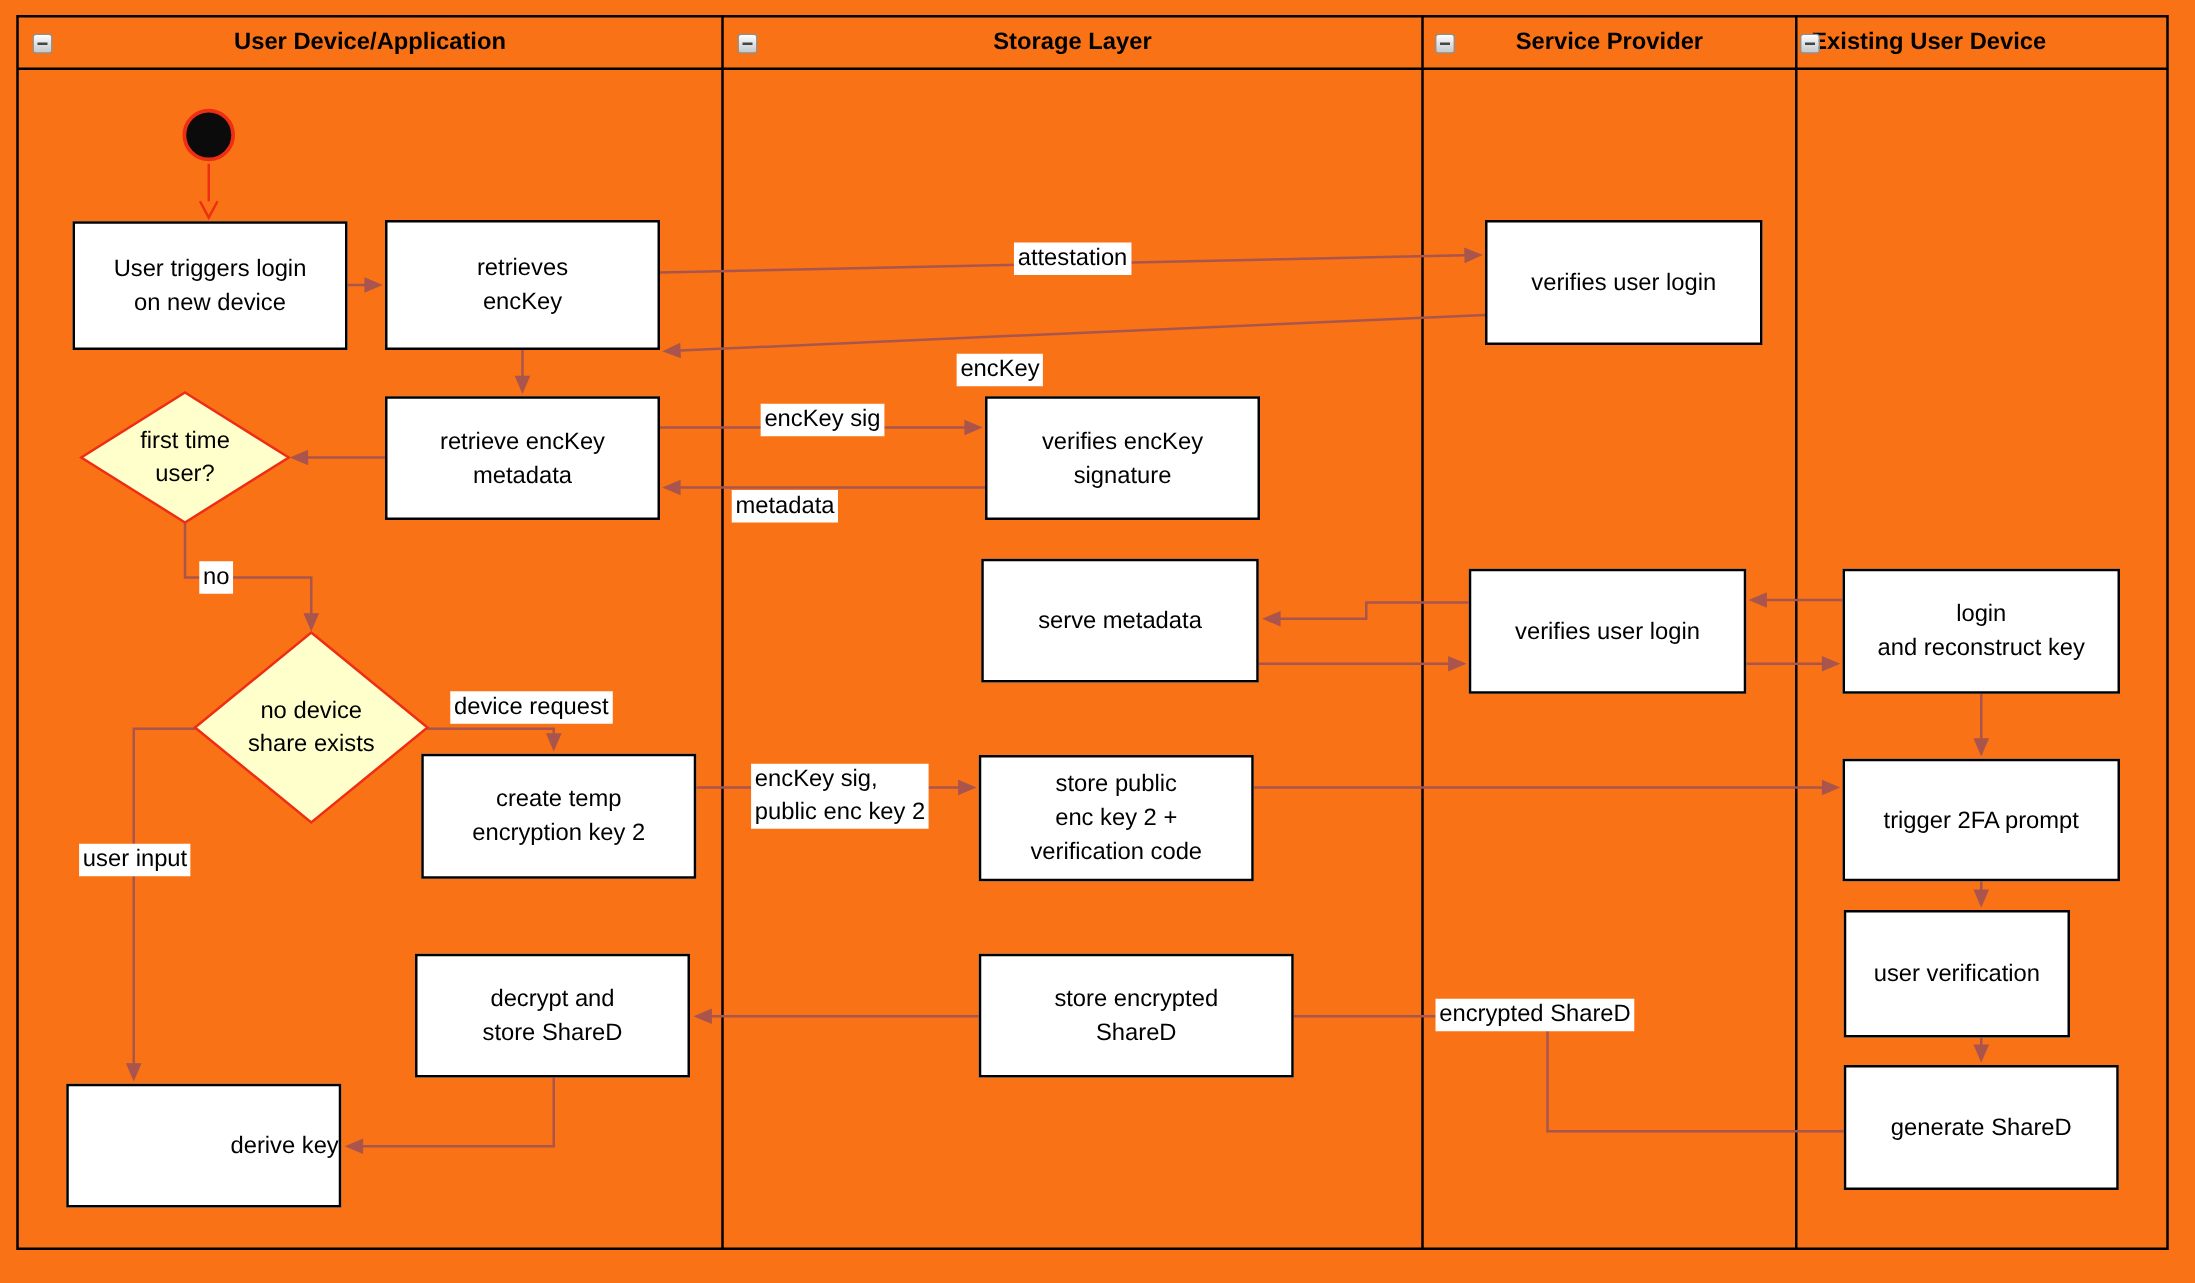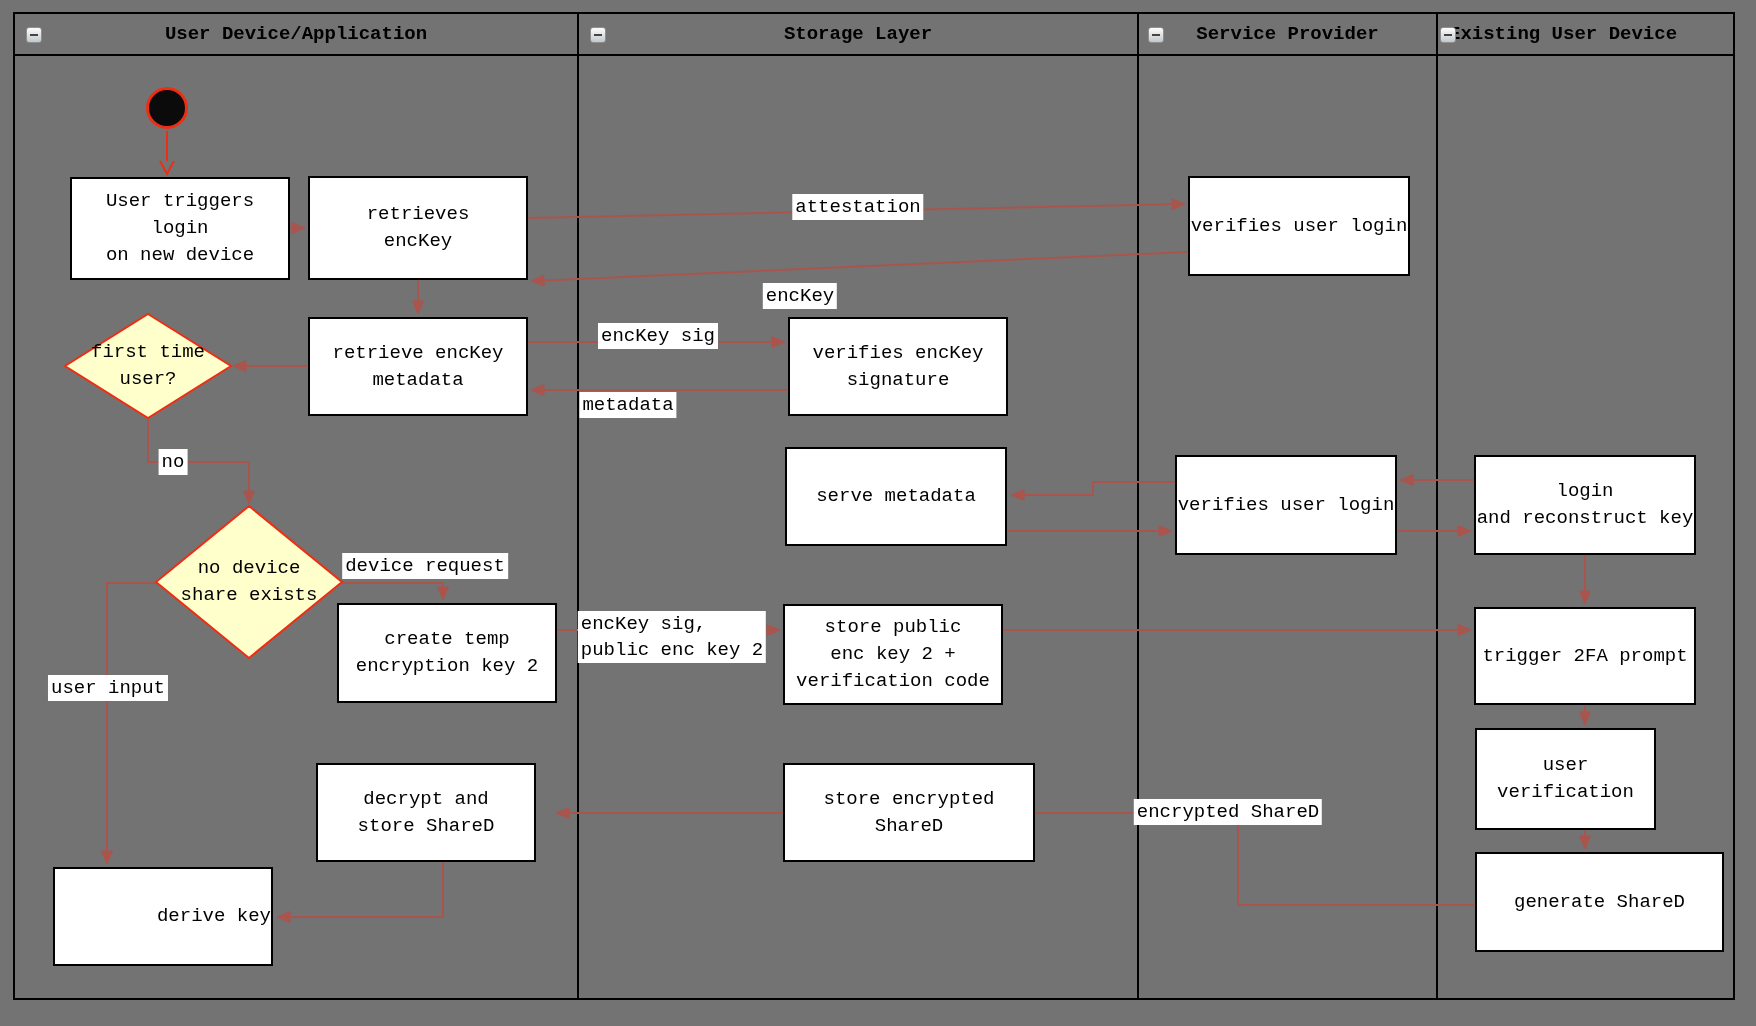--- a/index.html
+++ b/index.html
@@ -1,17 +1,17 @@
 <!DOCTYPE html>
 <html><head>
 <meta charset="utf-8">
 <style>
   html,body{margin:0;padding:0;background:#ffffff;}
-  #canvas{position:relative;width:1756px;height:1026px;background:#737373;
-    font-family:Liberation Mono, monospace;overflow:hidden;}
+  #canvas{position:relative;width:1756px;height:1026px;background:#f97316;
+    font-family:Liberation Sans, sans-serif;overflow:hidden;}
   svg{position:absolute;left:0;top:0;}
   .lane-label{position:absolute;top:13px;height:42px;display:flex;align-items:center;
     justify-content:center;font-weight:bold;font-size:19px;color:#000;}
   #lane-label-0{left:14px;width:564px;}
   #lane-label-1{left:578px;width:560px;}
   #lane-label-2{left:1138px;width:299px;}
   #lane-label-3{left:1449px;width:285px;justify-content:flex-start;}
   .collapse-icon{position:absolute;width:16px;height:16px;border:1px solid #8f8f8f;
     border-radius:3px;background:linear-gradient(#fdfdfd,#c2c8cc);box-sizing:border-box;
     display:flex;align-items:center;justify-content:center;}
@@ -103,21 +103,21 @@
     </div>
   <div class="collapse-icon" id="collapse-2">
       <span class="minus-bar"></span>
     </div>
   <div class="collapse-icon" id="collapse-3">
       <span class="minus-bar"></span>
     </div>
 
   <div id="nodes-layer">
       <div class="start-node" style="left: 146px; top: 87px; width: 42px; height: 42px; background: rgb(11, 11, 11); border: 3px solid rgb(238, 46, 20);"></div>
-      <div class="node" style="left: 58px; top: 177px; width: 220px; height: 103px; margin-left: 12px;">
+      <div class="node" style="left: 58px; top: 177px; width: 220px; height: 103px;">
         <div>User triggers login</div>
         <div>on new device</div>
       </div>
       <div class="node" style="left: 308px; top: 176px; width: 220px; height: 104px;">
         <div>retrieves</div>
         <div>encKey</div>
       </div>
       <div class="node" style="left: 308px; top: 317px; width: 220px; height: 99px;">
         <div>retrieve encKey</div>
         <div>metadata</div>
@@ -147,24 +147,24 @@
         <div>store public</div>
         <div>enc key 2 +</div>
         <div>verification code</div>
       </div>
       <div class="node" style="left: 1474px; top: 607px; width: 222px; height: 98px;">
         <div>trigger 2FA prompt</div>
       </div>
       <div class="node" style="left: 1475px; top: 728px; width: 181px; height: 102px;">
         <div>user verification</div>
       </div>
-      <div class="node" style="left: 1475px; top: 852px; width: 249px; height: 100px;">
+      <div class="node" style="left: 1475px; top: 852px; width: 220px; height: 100px;">
         <div>generate ShareD</div>
       </div>
-      <div class="node" style="left: 316px; top: 763px; width: 220px; height: 99px;">
+      <div class="node" style="left: 332px; top: 763px; width: 220px; height: 99px;">
         <div>decrypt and</div>
         <div>store ShareD</div>
       </div>
       <div class="node" style="left: 783px; top: 763px; width: 252px; height: 99px;">
         <div>store encrypted</div>
         <div>ShareD</div>
       </div>
       <div class="node" style="left: 53px; top: 867px; width: 220px; height: 99px; align-items: flex-end;">
         <div>derive key</div>
       </div>

